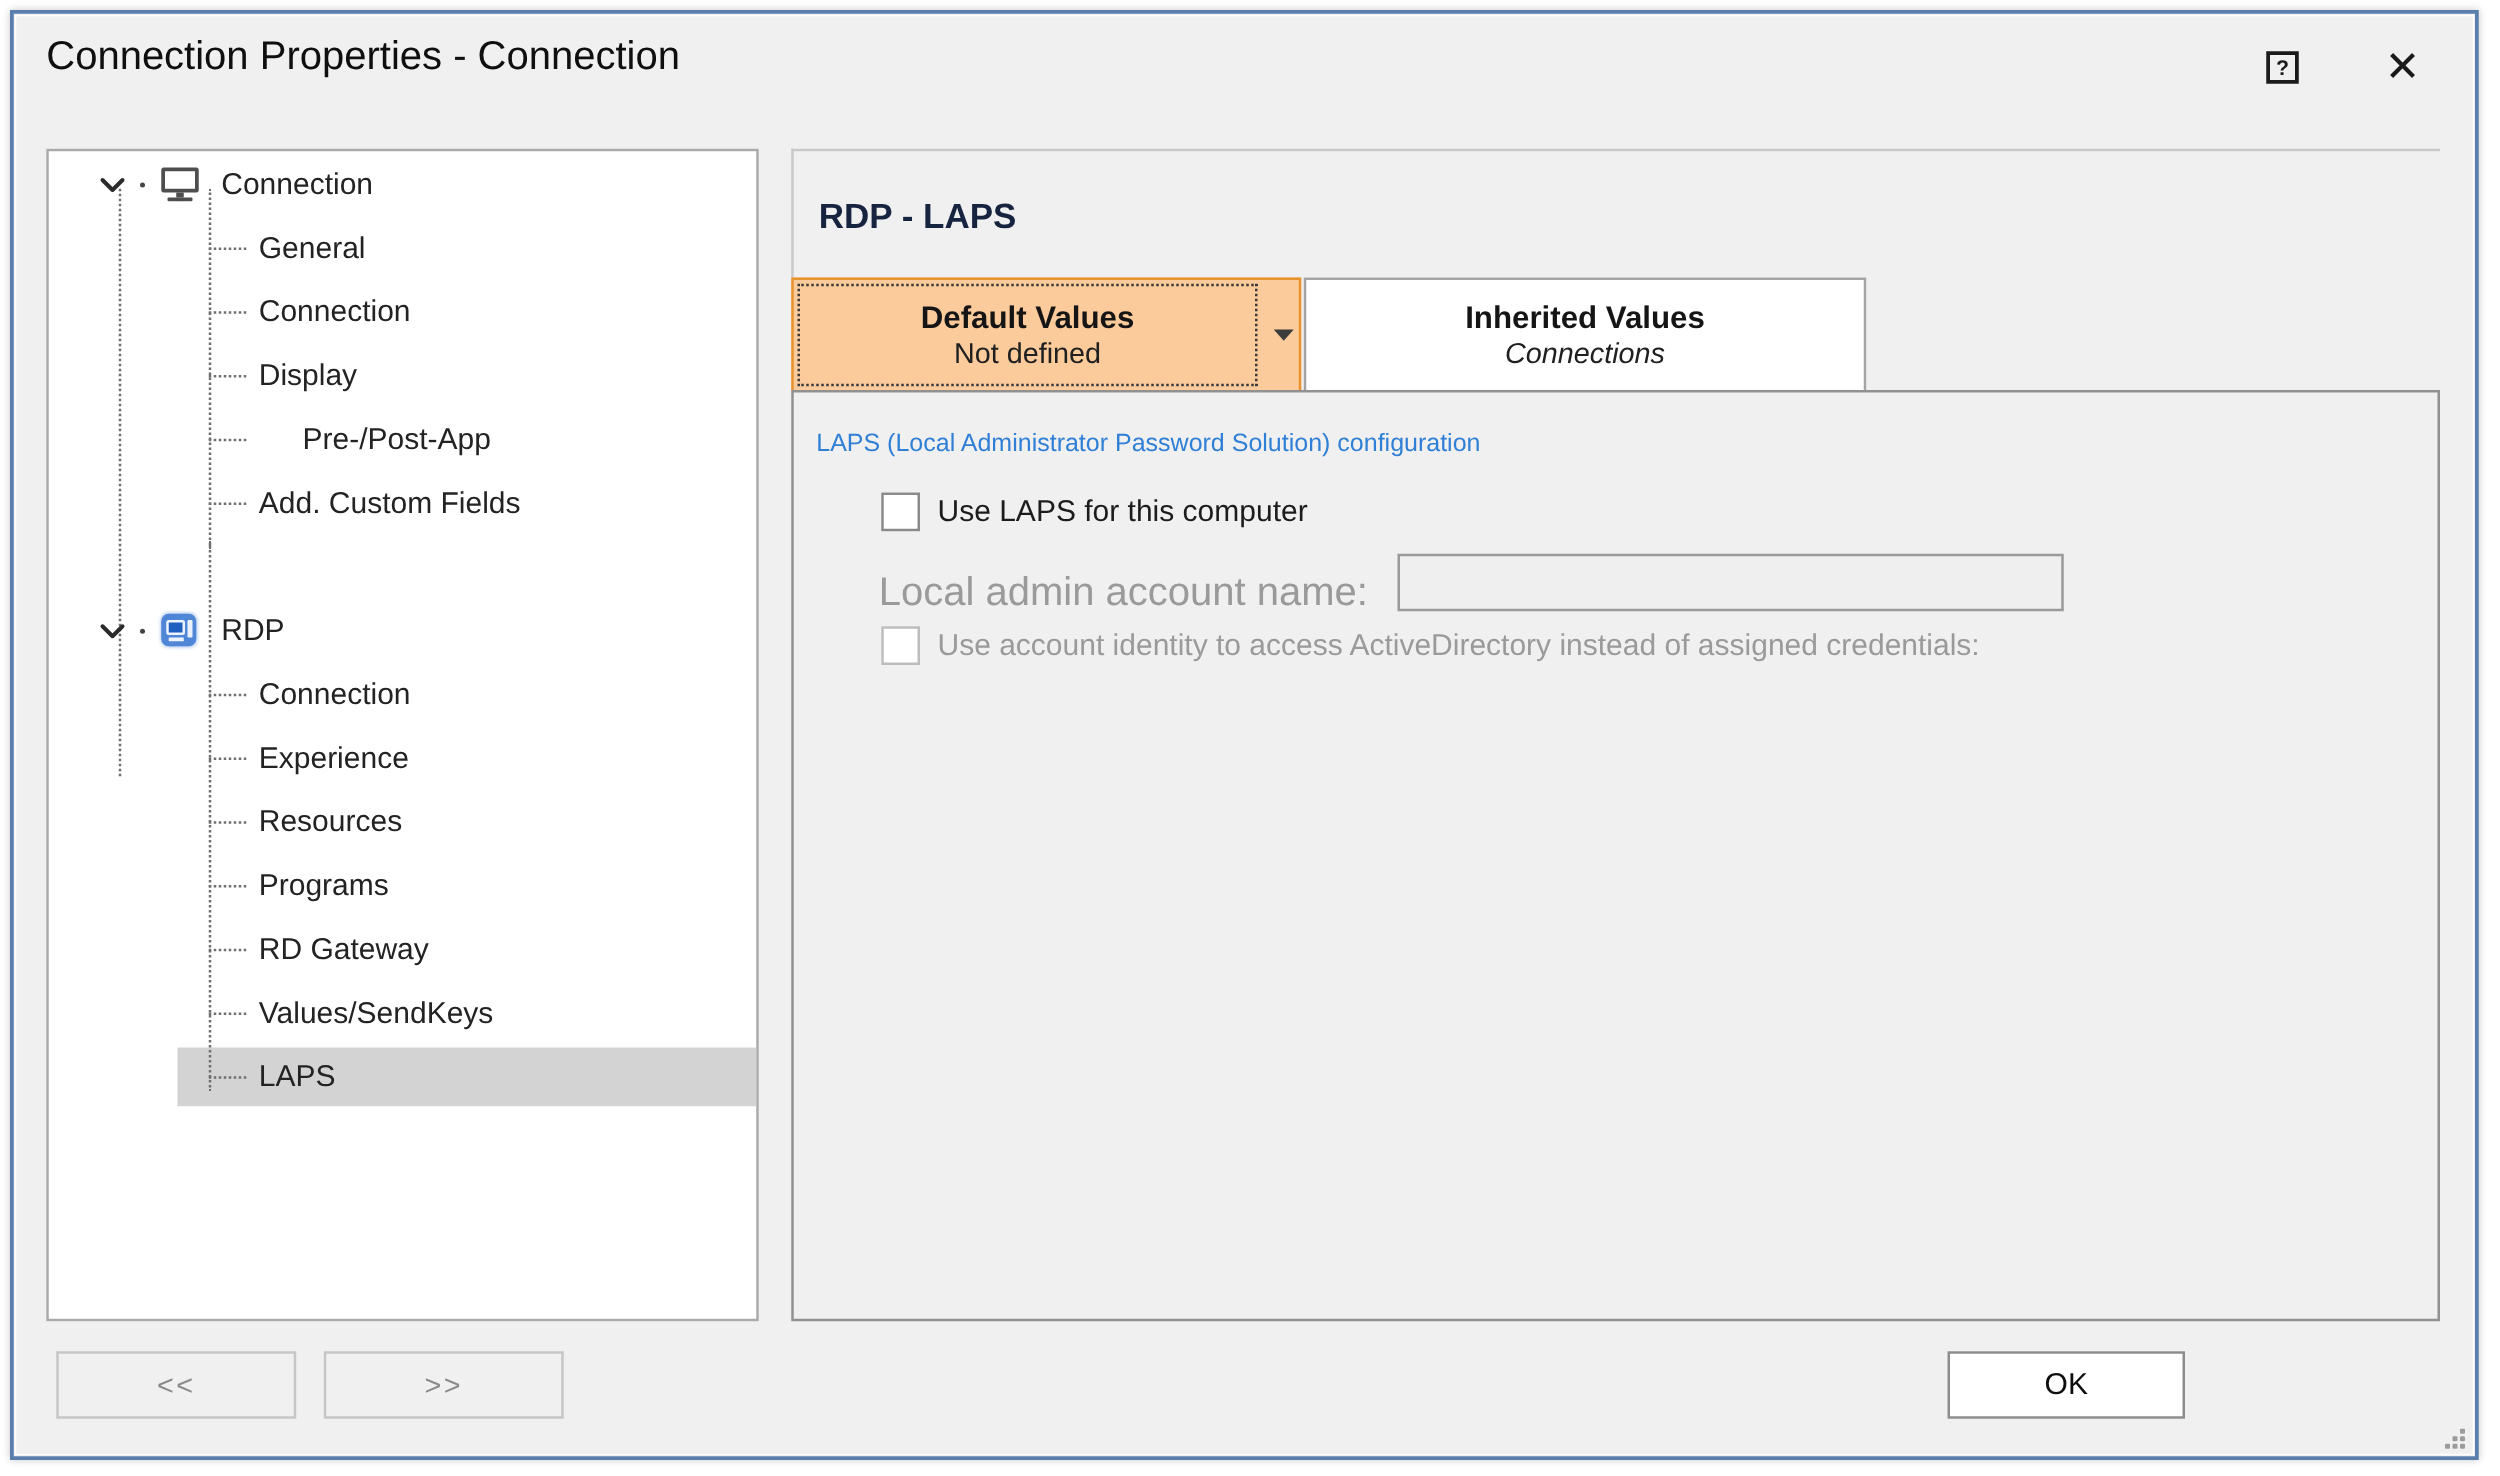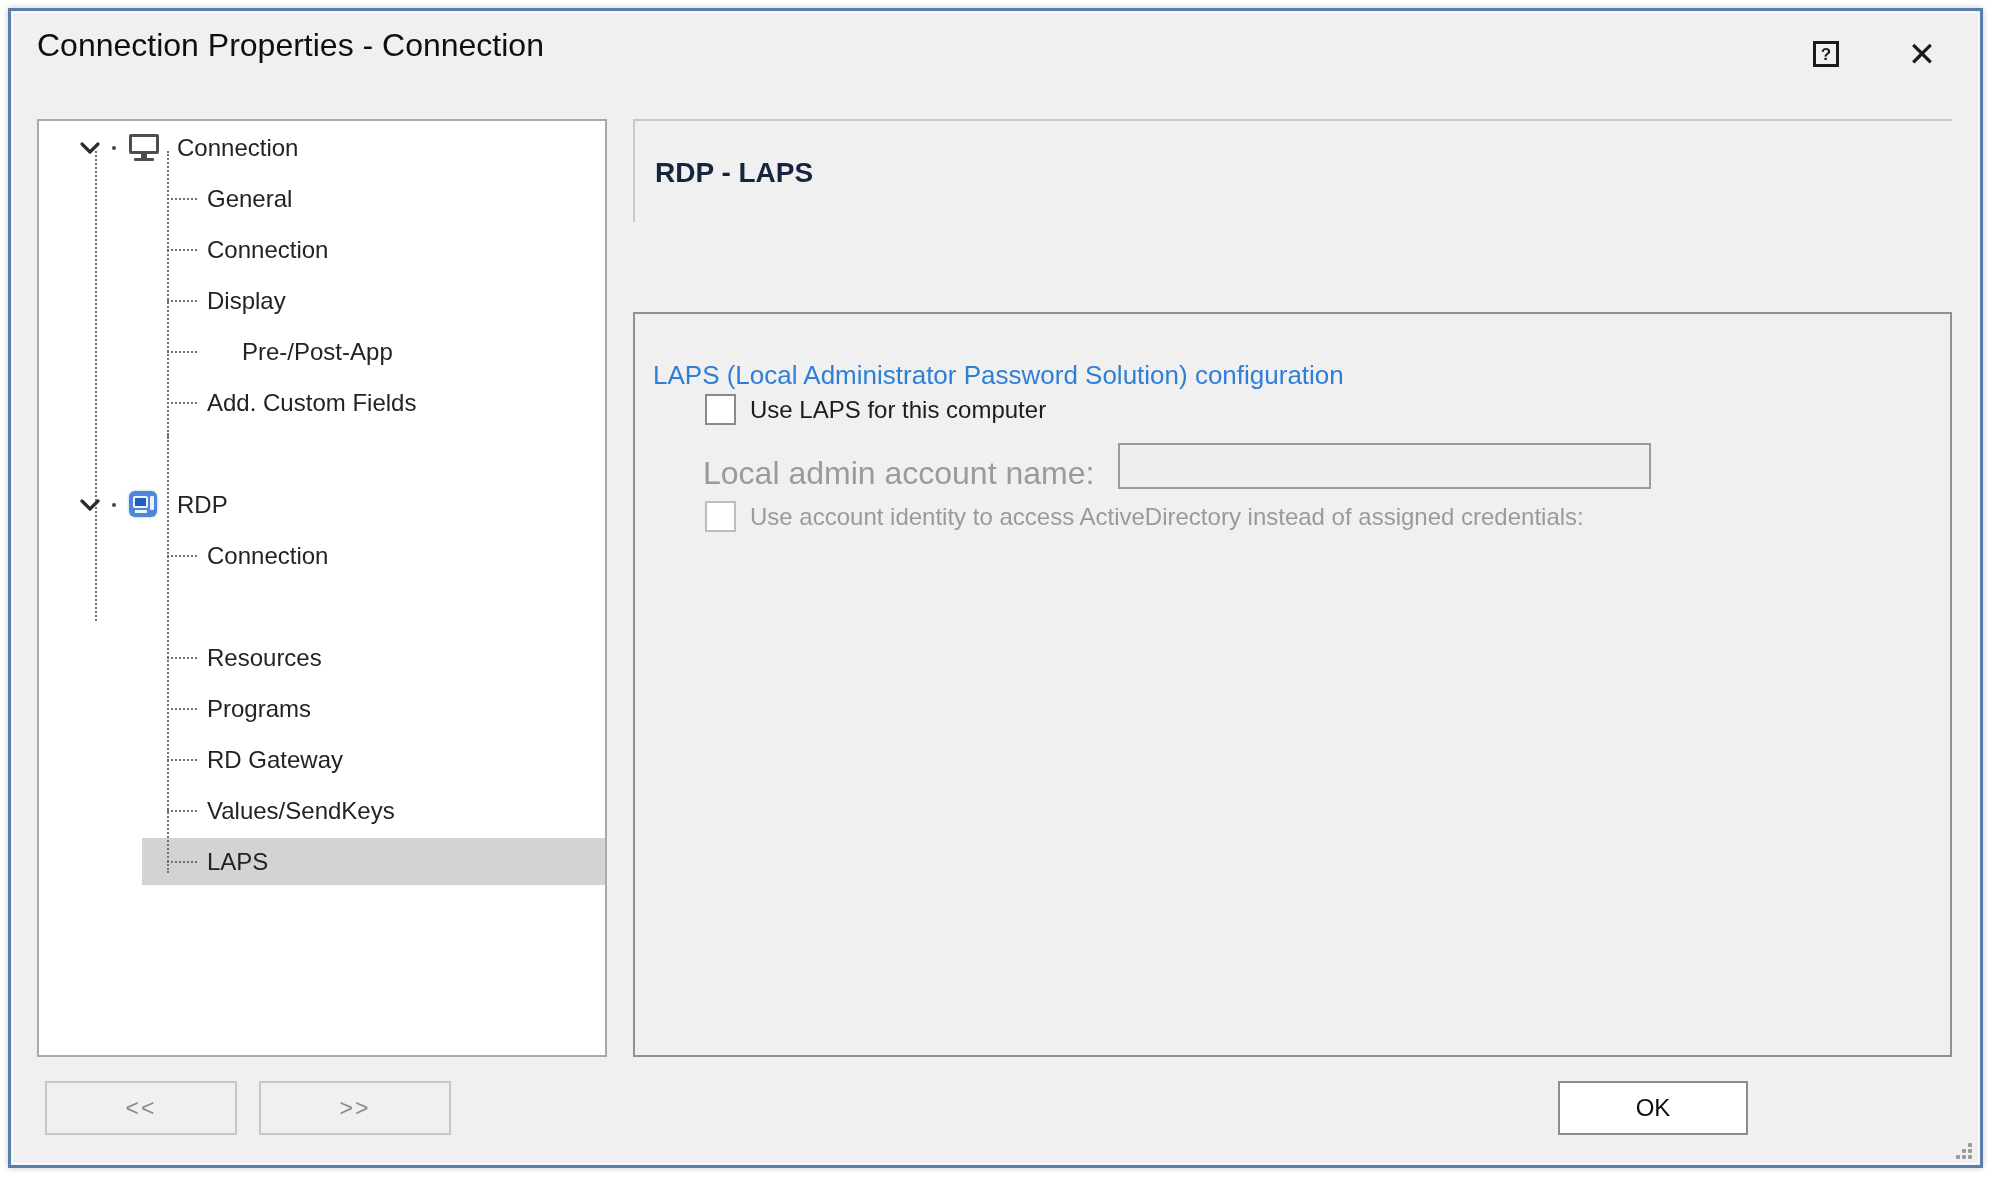--- a/index.html
+++ b/index.html
@@ -308,22 +308,22 @@
     top: 193px;
     right: 0;
     bottom: 0;
     background: #f0f0f0;
     border: 2px solid #919191;
     box-sizing: border-box;
   }
   #group-title {
     position: absolute;
     left: 18px;
-    top: 46px;
-    font-size: 26px;
+    top: 30px;
+    font-size: 20px;
     color: #2f7fd6;
     white-space: nowrap;
   }
 
   .check-row {
     position: absolute;
     display: flex;
     align-items: center;
   }
   .checkbox {
@@ -477,20 +477,24 @@
             <span class="rdp-foot"></span>
         </span>
         <span class="tree-label" style="margin-left:138px;">RDP</span>
       </div>
 
       <div class="tree-row" style="top:409px;">
         <span class="hline" style="left:128px; top:25px; width:30px;"></span>
         <span class="tree-label" style="margin-left:168px;">Connection</span>
       </div>
 
+      <div class="tree-row" style="top:460px;">
+        <span class="hline" style="left:128px; top:25px; width:30px;"></span>
+        <span class="tree-label" style="margin-left:168px;">Experience</span>
+      </div>
 
       <div class="tree-row" style="top:511px;">
         <span class="hline" style="left:128px; top:25px; width:30px;"></span>
         <span class="tree-label" style="margin-left:168px;">Resources</span>
       </div>
 
       <div class="tree-row" style="top:562px;">
         <span class="hline" style="left:128px; top:25px; width:30px;"></span>
         <span class="tree-label" style="margin-left:168px;">Programs</span>
       </div>
@@ -514,20 +518,32 @@
 
     <button class="nav-btn" id="prev-button">&lt;&lt;</button>
     <button class="nav-btn" id="next-button">&gt;&gt;</button>
 
     <div id="right-pane">
 
       <div id="pane-header">
         <div id="pane-title">RDP - LAPS</div>
       </div>
 
+      <div id="tab-strip">
+        <div class="tab" id="tab-default">
+          <span class="tab-focus-ring"></span>
+          <span class="tab-title">Default Values</span>
+          <span class="tab-sub">Not defined</span>
+          <span id="tab-default-caret"></span>
+        </div>
+        <div class="tab" id="tab-inherited">
+          <span class="tab-title">Inherited Values</span>
+          <span class="tab-sub italic">Connections</span>
+        </div>
+      </div>
 
       <div id="content-box">
         <div id="group-title">LAPS (Local Administrator Password Solution) configuration</div>
 
         <div class="check-row" id="row-use-laps">
           <span class="checkbox"></span>
           <span class="check-label">Use LAPS for this computer</span>
         </div>
 
         <div id="label-admin-account">Local admin account name:</div>

